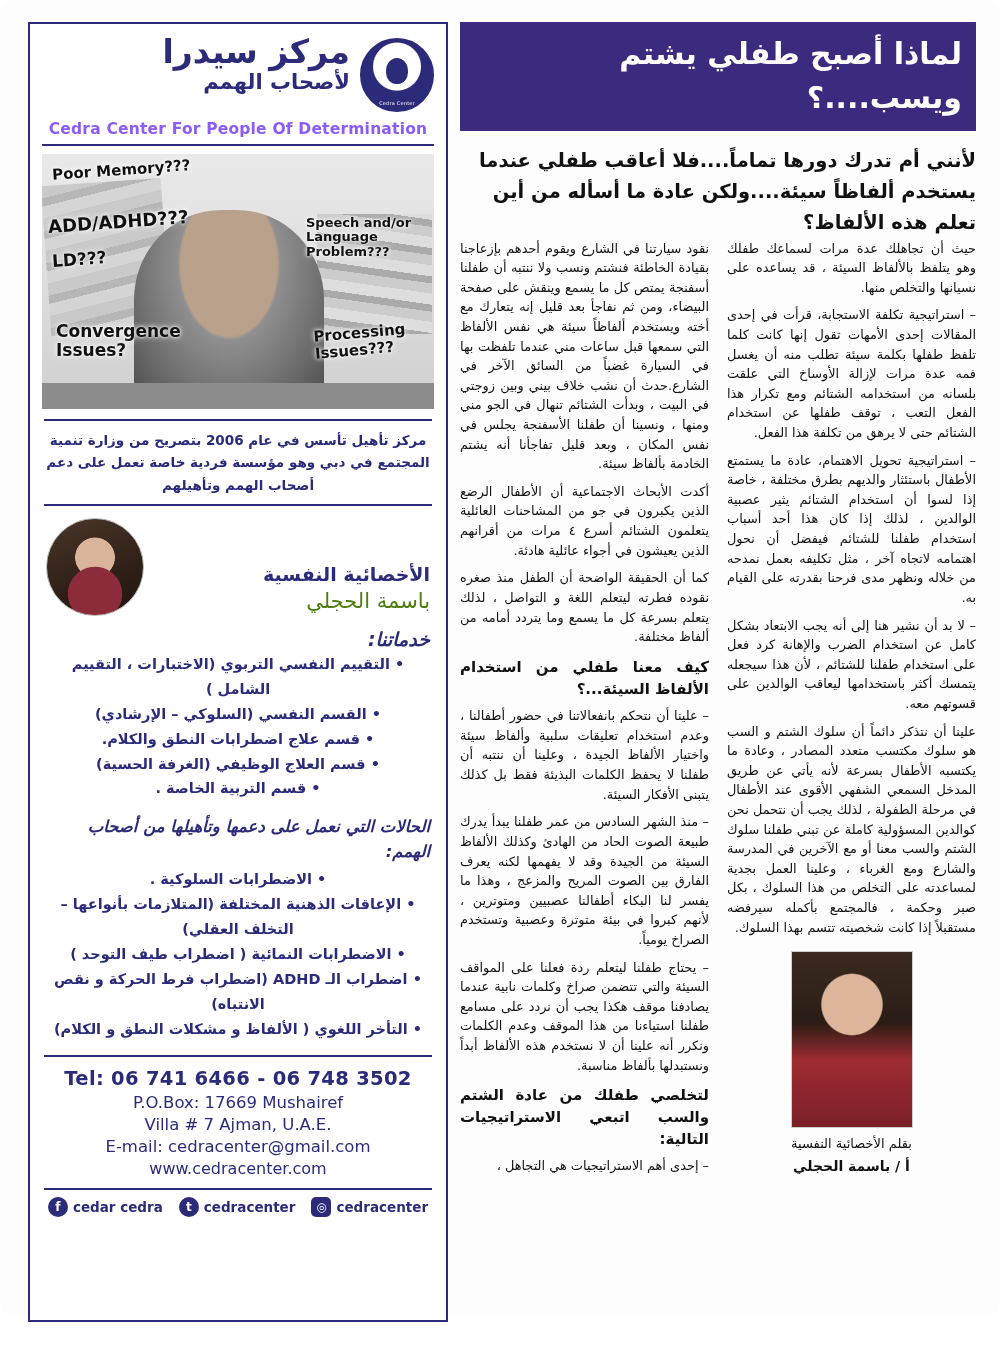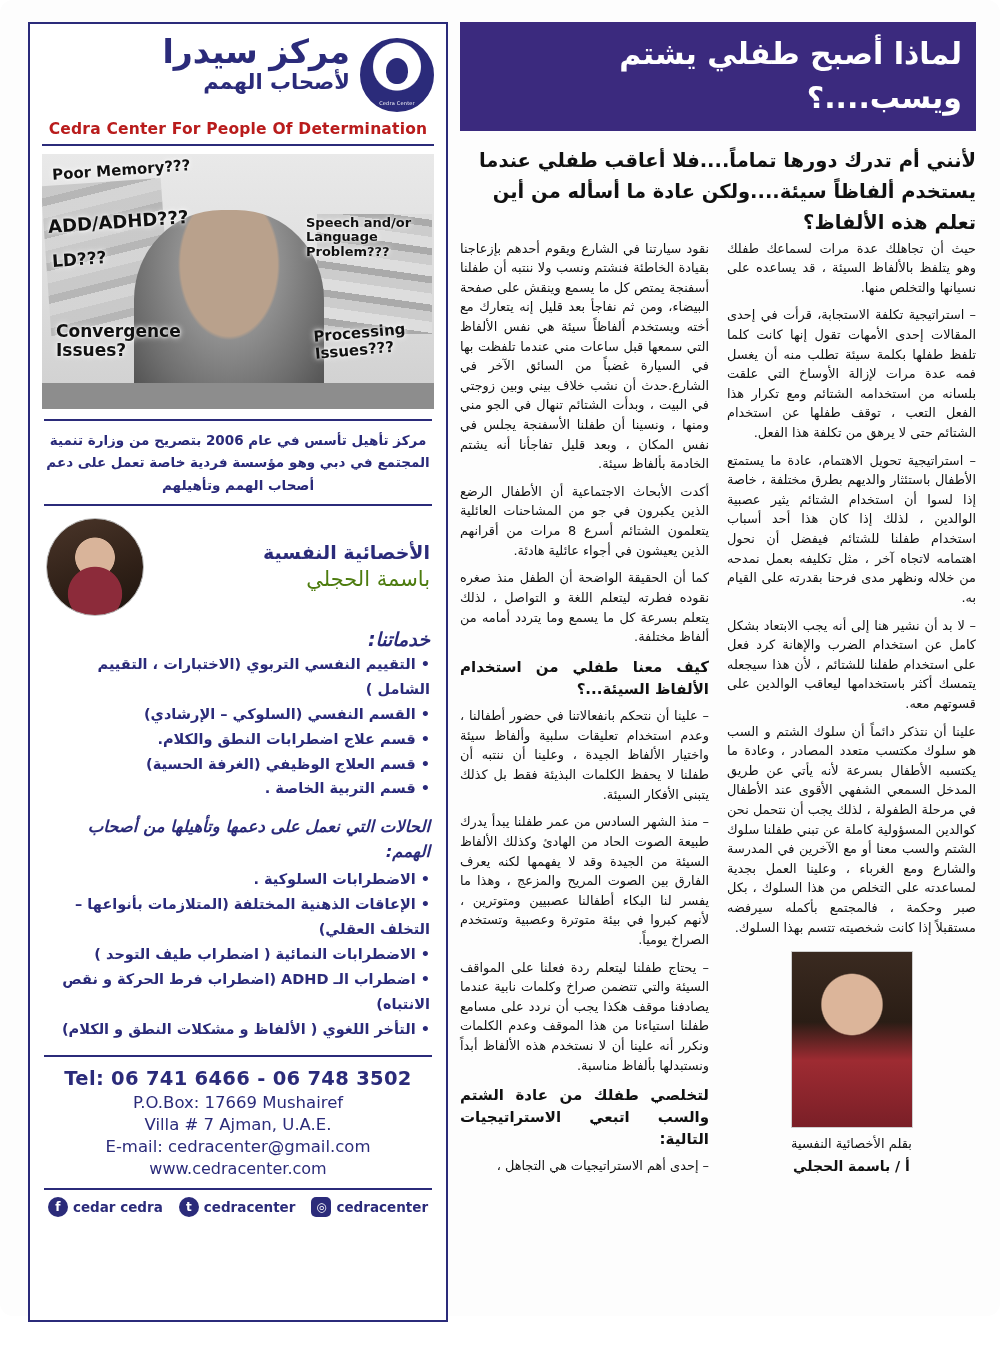--- a/index.html
+++ b/index.html
@@ -89,21 +89,21 @@
     font-size: 21px;
     font-weight: bold;
     color: #2b2b7a;
     line-height: 1.2;
   }
   .brand-en {
     margin-top: 6px;
     text-align: center;
     font-size: 15.5px;
     font-weight: bold;
-    color: #b91c1c;
+    color: #8b5cf6;
     letter-spacing: 0.2px;
     direction: ltr;
   }
   .rule-blue {
     height: 2px;
     background: #2b2b7a;
     margin: 6px 12px 0 12px;
   }
 
   
@@ -173,21 +173,21 @@
     text-align: center;
     font-size: 13.5px;
     font-weight: bold;
     color: #2b2b7a;
     line-height: 1.65;
   }
 
   .specialist-row {
     display: flex;
     flex-direction: row-reverse;
-    align-items: center;
+    align-items: flex-end;
     gap: 12px;
     margin: 12px 16px 0 16px;
     direction: rtl;
   }
   .specialist-text { text-align: right; flex: 1 1 auto; }
   .specialist-label {
     font-size: 19px;
     font-weight: bold;
     color: #2b2b7a;
     line-height: 1.35;
@@ -214,21 +214,21 @@
     direction: rtl;
     text-align: right;
     margin: 12px 16px 2px 16px;
     font-size: 19px;
     font-weight: bold;
     color: #2b2b7a;
     font-style: italic;
   }
   .svc-list, .cases-list {
     direction: rtl;
-    text-align: right;
+    text-align: center;
     margin: 0 16px;
     padding: 0;
     list-style: none;
     color: #2b2b7a;
     font-size: 14.5px;
     font-weight: bold;
     line-height: 1.72;
   }
   .svc-list li::before, .cases-list li::before {
     content: "• ";
@@ -447,21 +447,21 @@
   </div>
 
   <div class="article">
     <div class="headline">لماذا أصبح طفلي يشتم ويسب....؟</div>
     <div class="deck">لأنني أم تدرك دورها تماماً....فلا أعاقب طفلي عندما يستخدم ألفاظاً سيئة....ولكن عادة ما أسأله من أين تعلم هذه الألفاظ؟</div>
 
     <div class="cols">
 
       <div class="col">
         <p>نقود سيارتنا في الشارع ويقوم أحدهم بإزعاجنا بقيادة الخاطئة فنشتم ونسب ولا ننتبه أن طفلنا أسفنجة يمتص كل ما يسمع وينقش على صفحة البيضاء، ومن ثم نفاجأ بعد قليل إنه يتعارك مع أخته ويستخدم ألفاظاً سيئة هي نفس الألفاظ التي سمعها قبل ساعات مني عندما تلفظت بها في السيارة غضباً من السائق الآخر في الشارع.حدث أن نشب خلاف بيني وبين زوجتي في البيت ، وبدأت الشتائم تنهال في الجو مني ومنها ، ونسينا أن طفلنا الأسفنجة يجلس في نفس المكان ، وبعد قليل تفاجأنا أنه يشتم الخادمة بألفاظ سيئة.</p>
-        <p>أكدت الأبحاث الاجتماعية أن الأطفال الرضع الذين يكبرون في جو من المشاحنات العائلية يتعلمون الشتائم أسرع 8 مرات من أقرانهم الذين يعيشون في أجواء عائلية هادئة.</p>
+        <p>أكدت الأبحاث الاجتماعية أن الأطفال الرضع الذين يكبرون في جو من المشاحنات العائلية يتعلمون الشتائم أسرع ٤ مرات من أقرانهم الذين يعيشون في أجواء عائلية هادئة.</p>
         <p>كما أن الحقيقة الواضحة أن الطفل منذ صغره نقوده فطرته ليتعلم اللغة و التواصل ، لذلك يتعلم بسرعة كل ما يسمع وما يتردد أمامه من ألفاظ مختلفة.</p>
         <h3>كيف معنا طفلي من استخدام الألفاظ السيئة...؟</h3>
         <p>– علينا أن نتحكم بانفعالاتنا في حضور أطفالنا ، وعدم استخدام تعليقات سلبية وألفاظ سيئة واختيار الألفاظ الجيدة ، وعلينا أن ننتبه أن طفلنا لا يحفظ الكلمات البذيئة فقط بل كذلك يتبنى الأفكار السيئة.</p>
         <p>– منذ الشهر السادس من عمر طفلنا يبدأ يدرك طبيعة الصوت الحاد من الهادئ وكذلك الألفاظ السيئة من الجيدة وقد لا يفهمها لكنه يعرف الفارق بين الصوت المريح والمزعج ، وهذا ما يفسر لنا البكاء أطفالنا عصبيين ومتوترين ، لأنهم كبروا في بيئة متوترة وعصبية وتستخدم الصراخ يومياً.</p>
         <p>– يحتاج طفلنا ليتعلم ردة فعلنا على المواقف السيئة والتي تتضمن صراخ وكلمات نابية عندما يصادفنا موقف هكذا يجب أن نردد على مسامع طفلنا استياءنا من هذا الموقف وعدم الكلمات ونكرر أنه علينا أن لا نستخدم هذه الألفاظ أبداً ونستبدلها بألفاظ مناسبة.</p>
         <h3>لتخلصي طفلك من عادة الشتم والسب اتبعي الاستراتيجيات التالية:</h3>
         <p>– إحدى أهم الاستراتيجيات هي التجاهل ،</p>
       </div>
 
       <div class="col">

